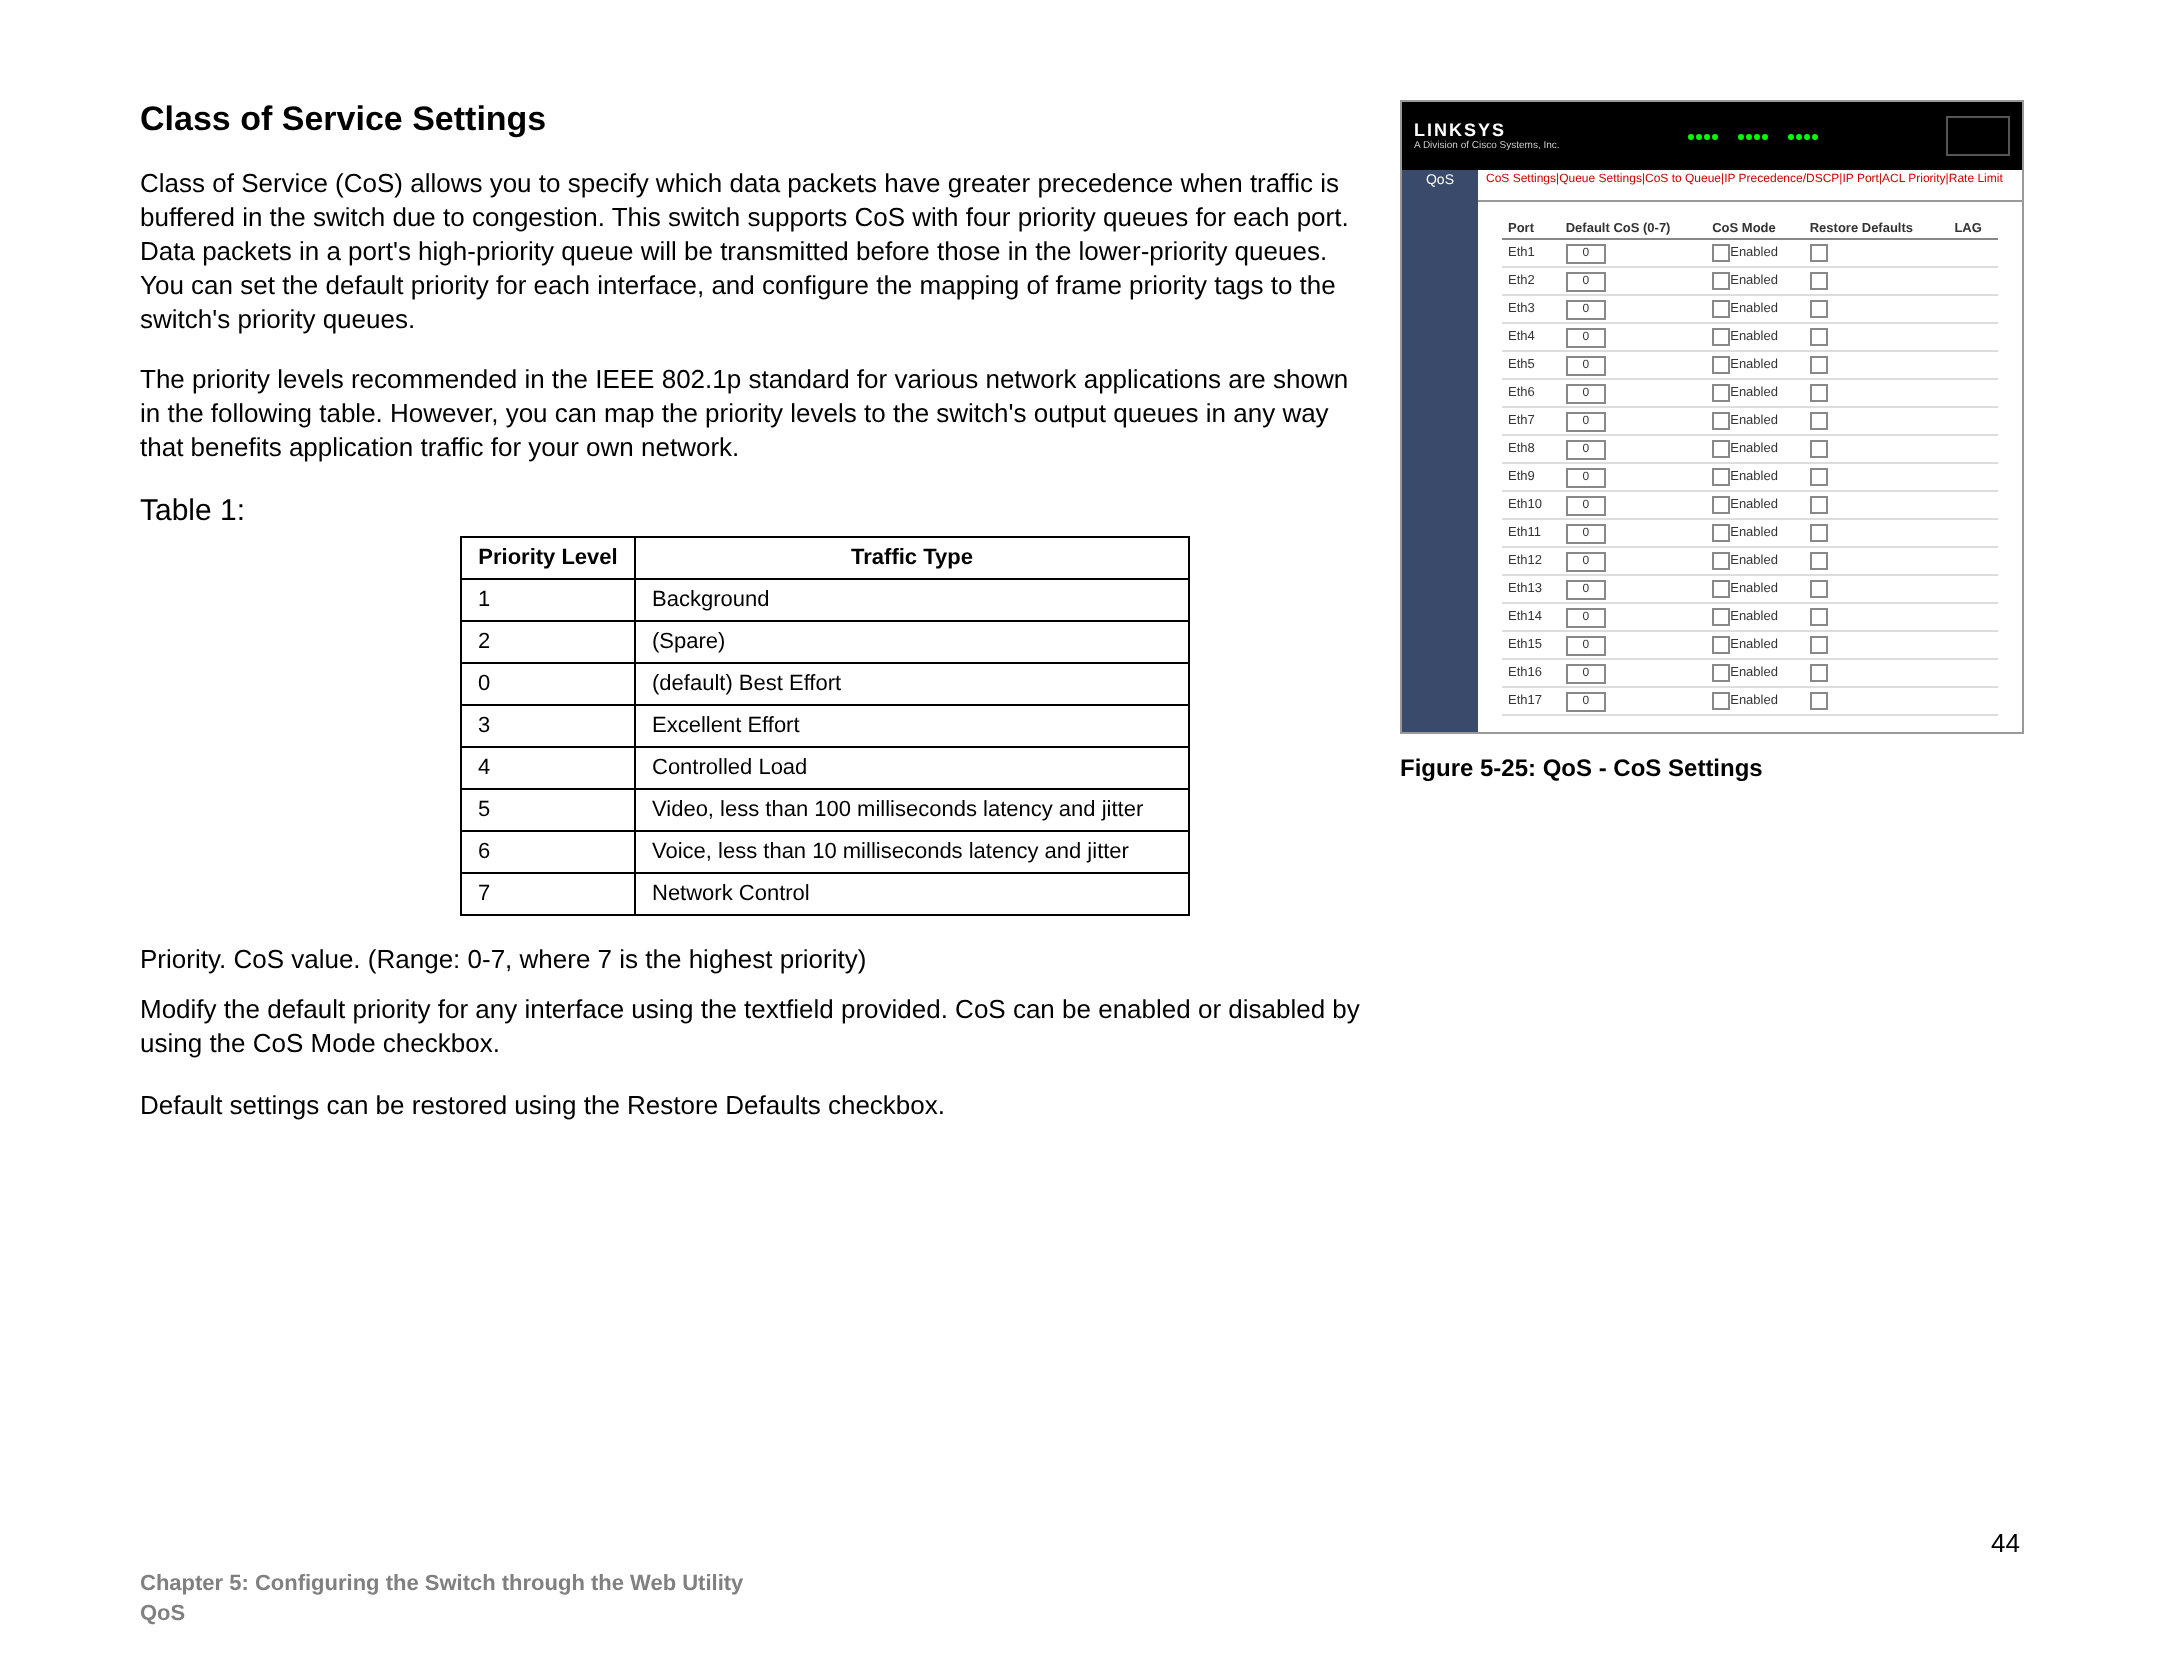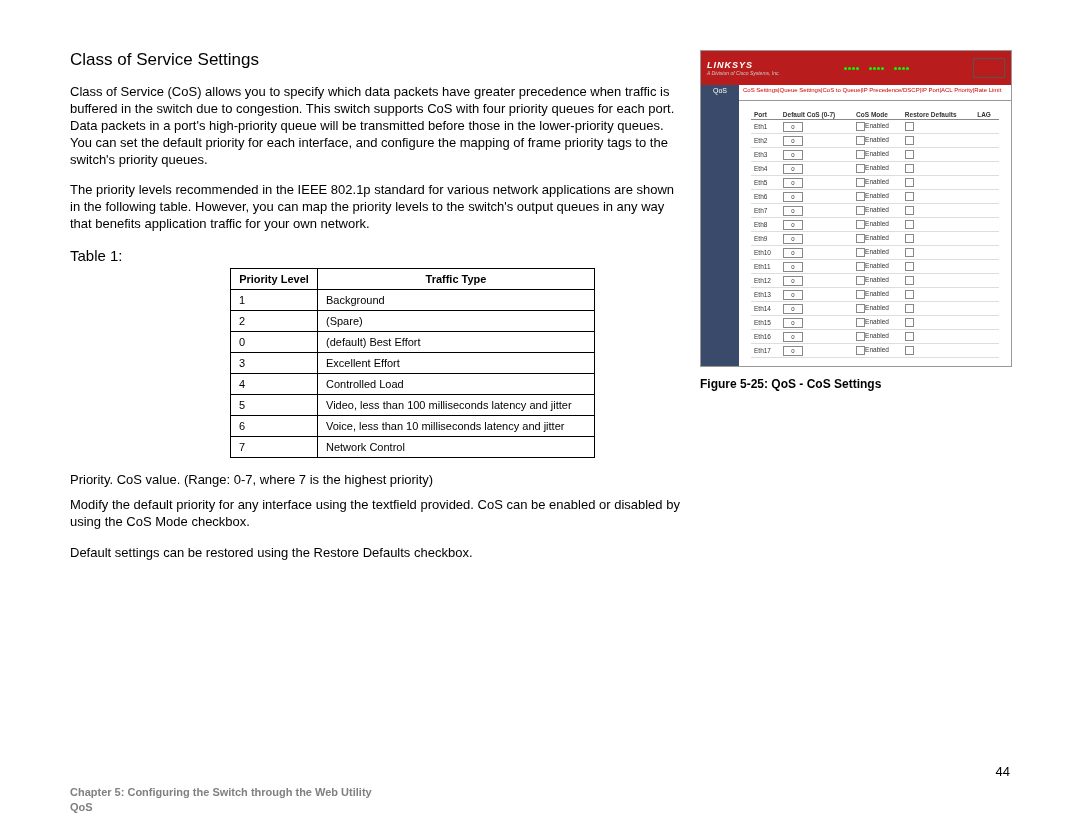--- a/index.html
+++ b/index.html
@@ -23,21 +23,21 @@
     margin-bottom: 28px;
   }
   .content-row {
     display: flex;
     gap: 20px;
   }
   .main { flex: 1; }
   .side { width: 310px; flex-shrink: 0; }
   h2.section-title {
     font-size: 17px;
-    font-weight: normal;
+    font-weight: bold;
     margin: 0 0 14px 0;
   }
   p.body {
     font-size: 13px;
     line-height: 1.3;
     margin: 0 0 14px 0;
   }
   .table-title {
     text-align: left;
     font-size: 15px;
@@ -64,29 +64,28 @@
   .def { font-size: 13px; margin: 0 0 10px 0; }
   .def b { font-weight: normal; }
   .screenshot {
     width: 310px;
     border: 1px solid #999;
     font-size: 7px;
     background: #fff;
     margin-top: 0;
   }
   .ss-top {
-    background: #b91c1c;
+    background: #000000;
     color: #fff;
     padding: 4px 6px;
     display: flex;
     justify-content: space-between;
     align-items: center;
     height: 34px;
     box-sizing: border-box;
-    font-style: italic;
   }
   .ss-logo { font-size: 9px; font-weight: bold; letter-spacing: 1px;}
   .ss-leds { display:flex; gap:10px; }
   .ss-ledgrp { display:flex; gap:1px; }
   .ss-led { width:3px; height:3px; background:#0f0; border-radius:50%; }
   .ss-row2 {
     display: flex;
     background: #5a6a8a;
     height: 16px;
   }

